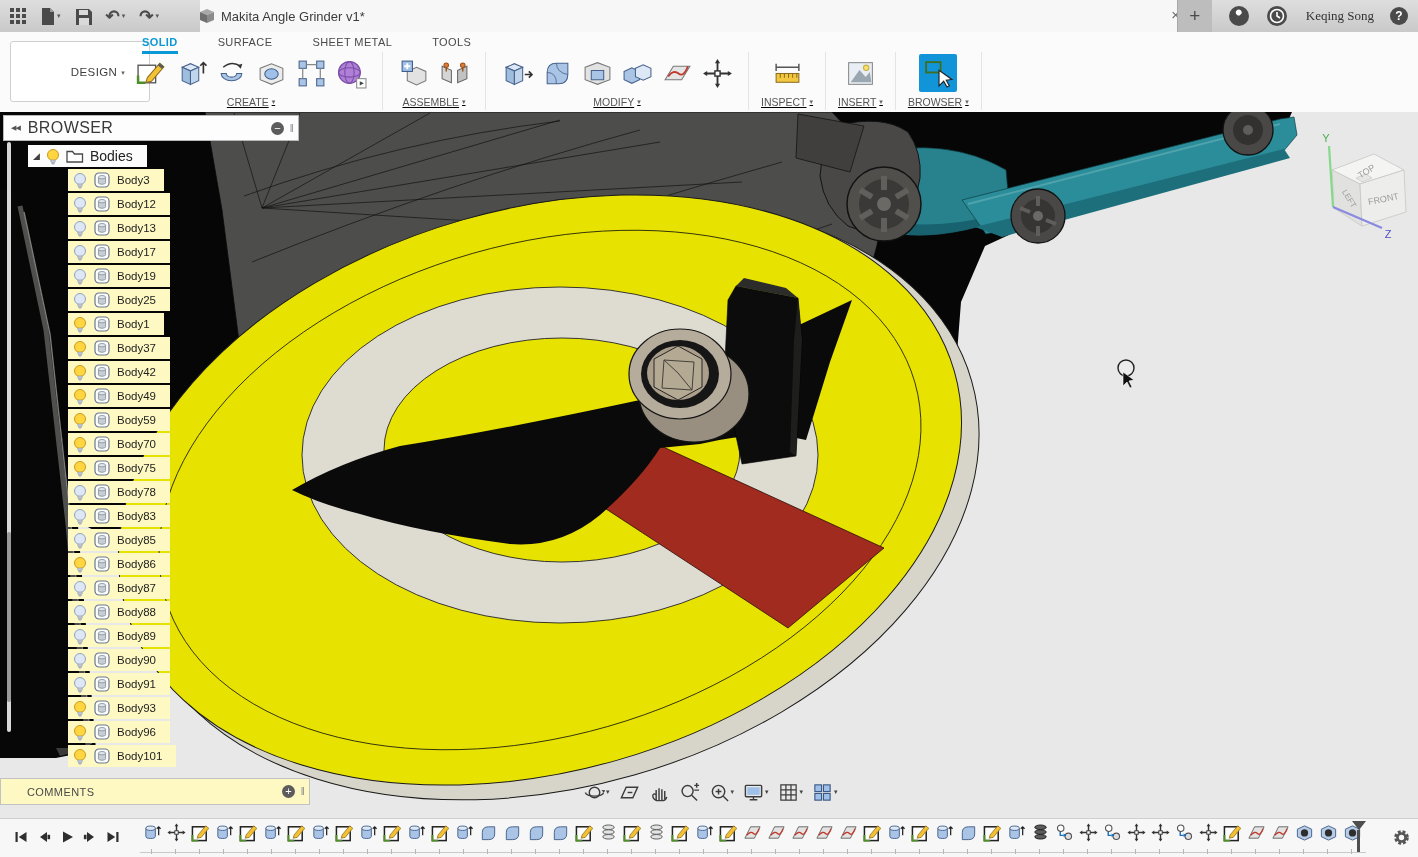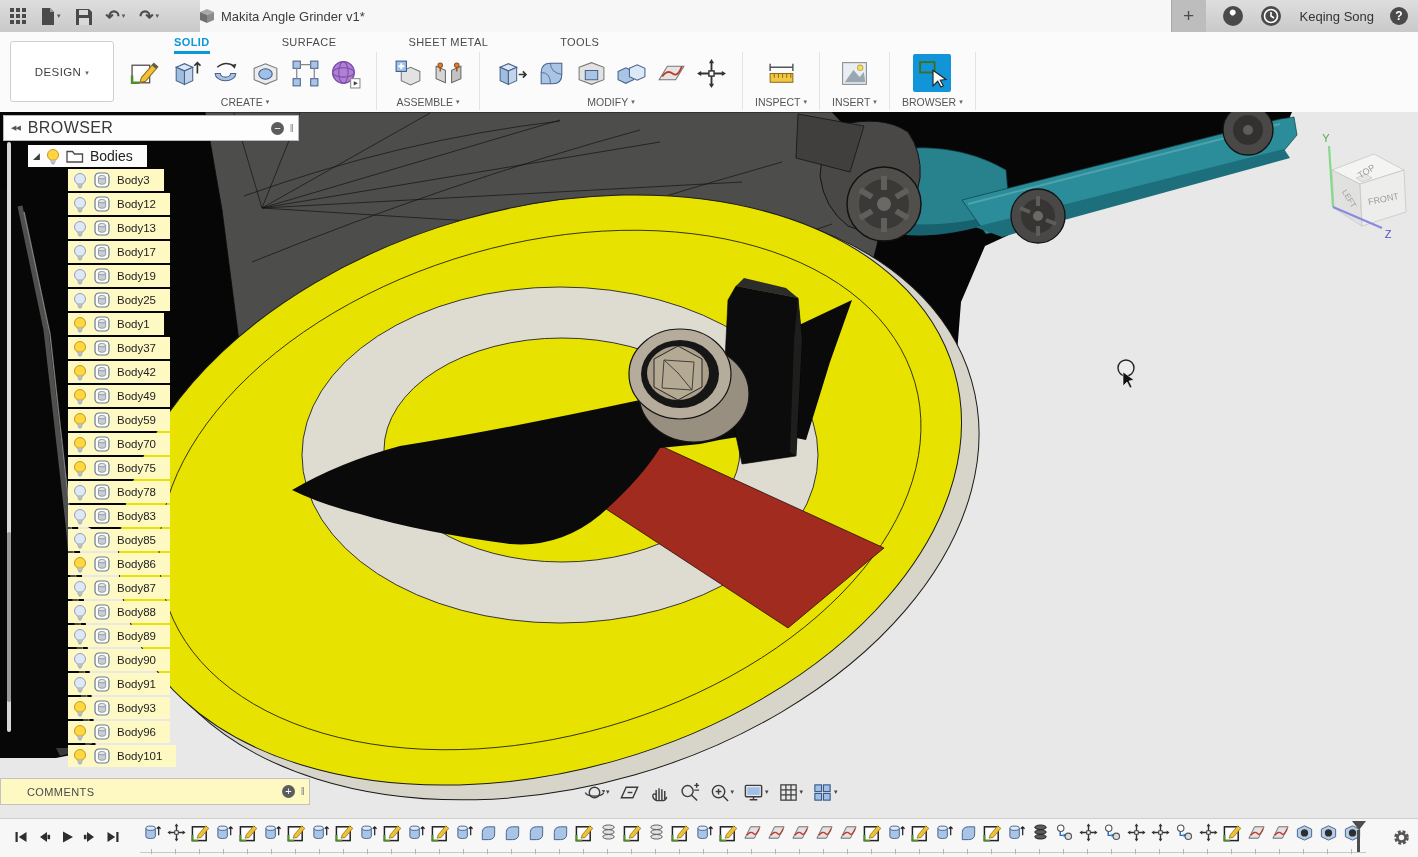--- a/index.html
+++ b/index.html
@@ -10,29 +10,29 @@
   .tb-btn{display:flex;align-items:center;gap:2px;color:#4a4a4a;cursor:default;}
   .tb-btn svg{display:block;}
   .tb-caret{font-size:7px;color:#5a5a5a;}
   .tb-arrow{font-size:17px;line-height:17px;color:#4c4c4c;font-weight:bold;}
   .doc-tab{position:absolute;left:200px;top:0;width:992px;height:32px;background:#f7f7f7;display:flex;align-items:center;justify-content:flex-start;}
   .doc-title{display:flex;align-items:center;gap:7px;font-size:13px;color:#3c3c3c;}
   .doc-close{position:absolute;right:12px;top:6px;font-size:15px;color:#6a6a6a;line-height:18px;}
   .tb-right{position:absolute;right:0;top:0;height:32px;display:flex;align-items:center;}
   .newtab{width:34px;height:32px;background:#bdbdbd;border-left:1px solid #a8a8a8;color:#4c4c4c;font-size:19px;display:flex;align-items:center;justify-content:center;}
   .tb-circle{width:22px;height:22px;margin-left:16px;}
-  .username{font-size:13px;color:#333;padding:0 16px 0 18px;}
+  .username{font-size:13px;color:#333;padding:0 16px 0 18px;font-family:Liberation Serif, serif;}
   .helpdot{width:18px;height:18px;border-radius:50%;background:#4a4a4a;color:#fff;font-size:12px;font-weight:bold;display:flex;align-items:center;justify-content:center;margin-right:10px;}
   
   .ribbon{position:absolute;top:32px;left:0;width:100%;height:80px;background:#fbfbfb;border-bottom:1px solid #d6d6d6;}
-  .design-btn{position:absolute;left:10px;top:9px;width:102px;height:59px;background:#fff;border:1px solid #cfcfcf;border-radius:3px;display:flex;align-items:center;justify-content:center;font-size:11.5px;color:#3f3f3f;letter-spacing:.4px;gap:4px;}
+  .design-btn{position:absolute;left:10px;top:9px;width:102px;height:59px;background:#fff;border:1px solid #cfcfcf;border-radius:3px;display:flex;align-items:center;justify-content:center;font-size:11.5px;color:#3f3f3f;letter-spacing:.4px;gap:4px;padding-left:36px;}
   .tabs{position:absolute;left:142px;top:0;display:flex;gap:40px;height:19px;}
-  .tab{font-size:11px;letter-spacing:.4px;color:#4a4a4a;padding-top:4px;height:15px;margin-left:32px;}
+  .tab{font-size:11px;letter-spacing:.4px;color:#4a4a4a;padding-top:4px;height:15px;}
   .tab.active-true{color:#0a99d6;border-bottom:3px solid #0a99d6;font-weight:bold;}
-  .rgroups{position:absolute;left:114px;top:20px;display:flex;height:58px;}
+  .rgroups{position:absolute;left:120px;top:20px;display:flex;height:58px;text-decoration:underline;}
   .rgroup{display:flex;flex-direction:column;align-items:center;padding:0 12px;border-right:1px solid #e4e4e4;}
   .ricons{display:flex;gap:2px;height:42px;align-items:center;}
   .ric{width:38px;height:38px;display:flex;align-items:center;justify-content:center;border-radius:2px;}
   .ric svg{width:31px;height:31px;}
   .ric.ic-select{background:#1295d8;}
   .rlabel{font-size:10.5px;color:#555;margin-top:2px;display:flex;gap:3px;align-items:center;}
   .rlabel .crt{font-size:7px;color:#666;}
   
   .canvas{position:absolute;top:112px;left:0;width:1418px;height:706px;}
   .scene{position:absolute;top:0;left:0;}

